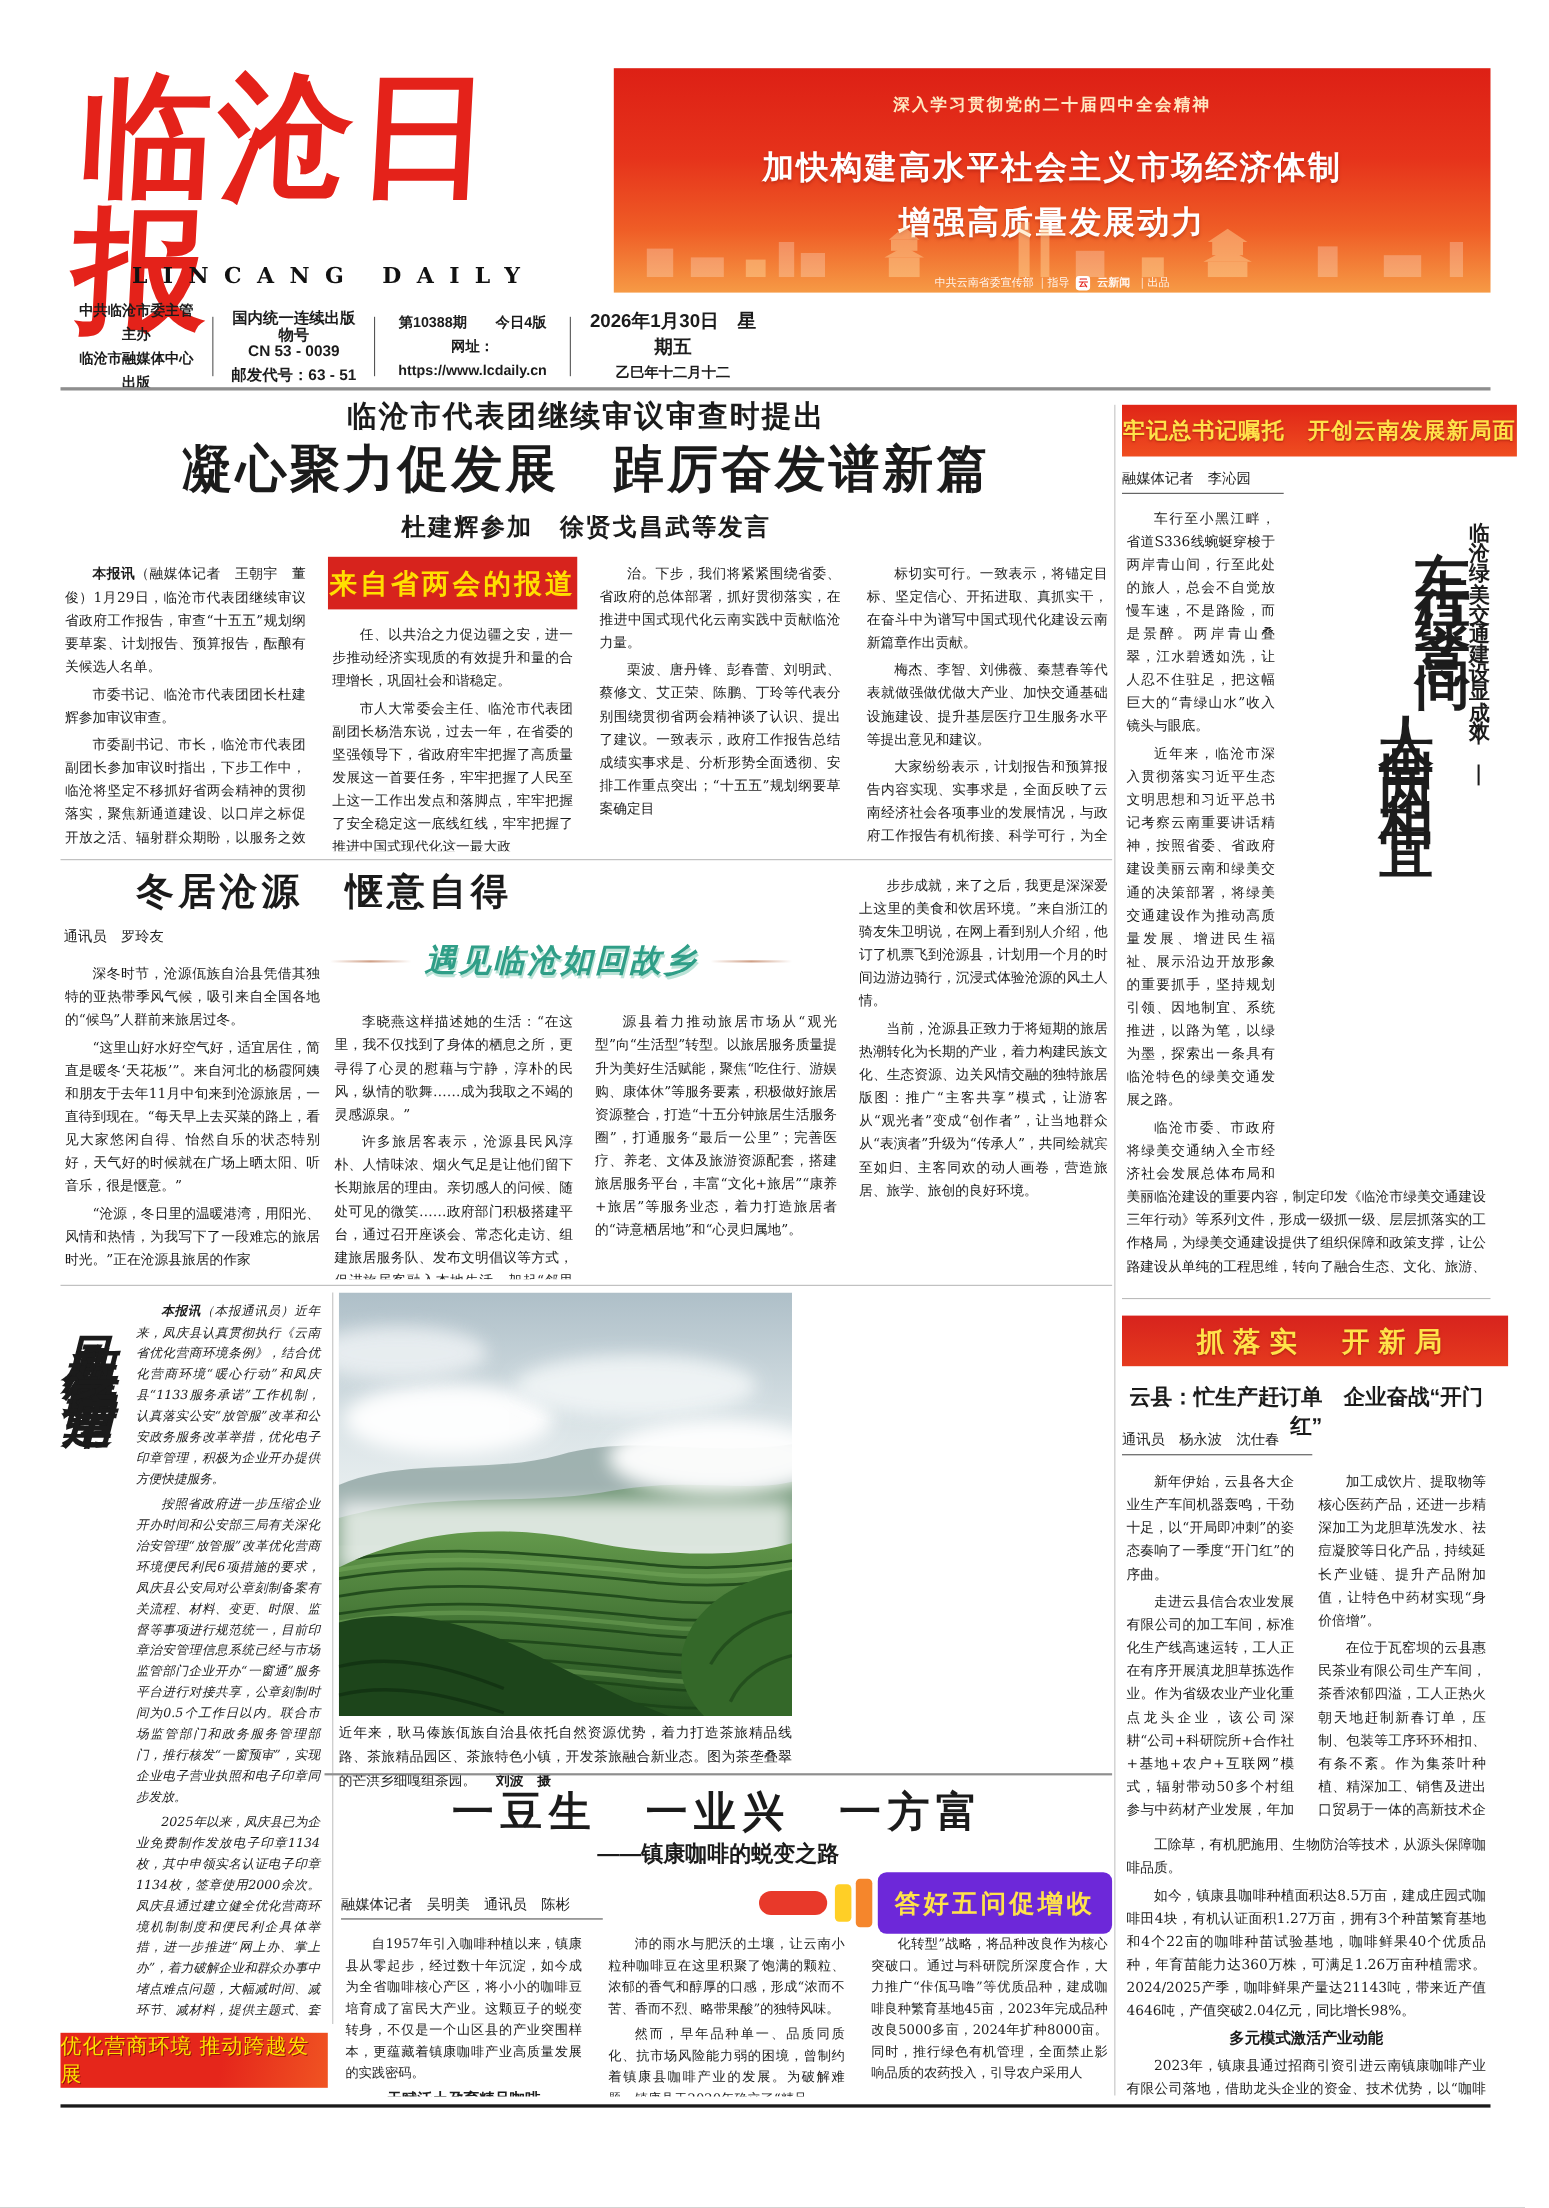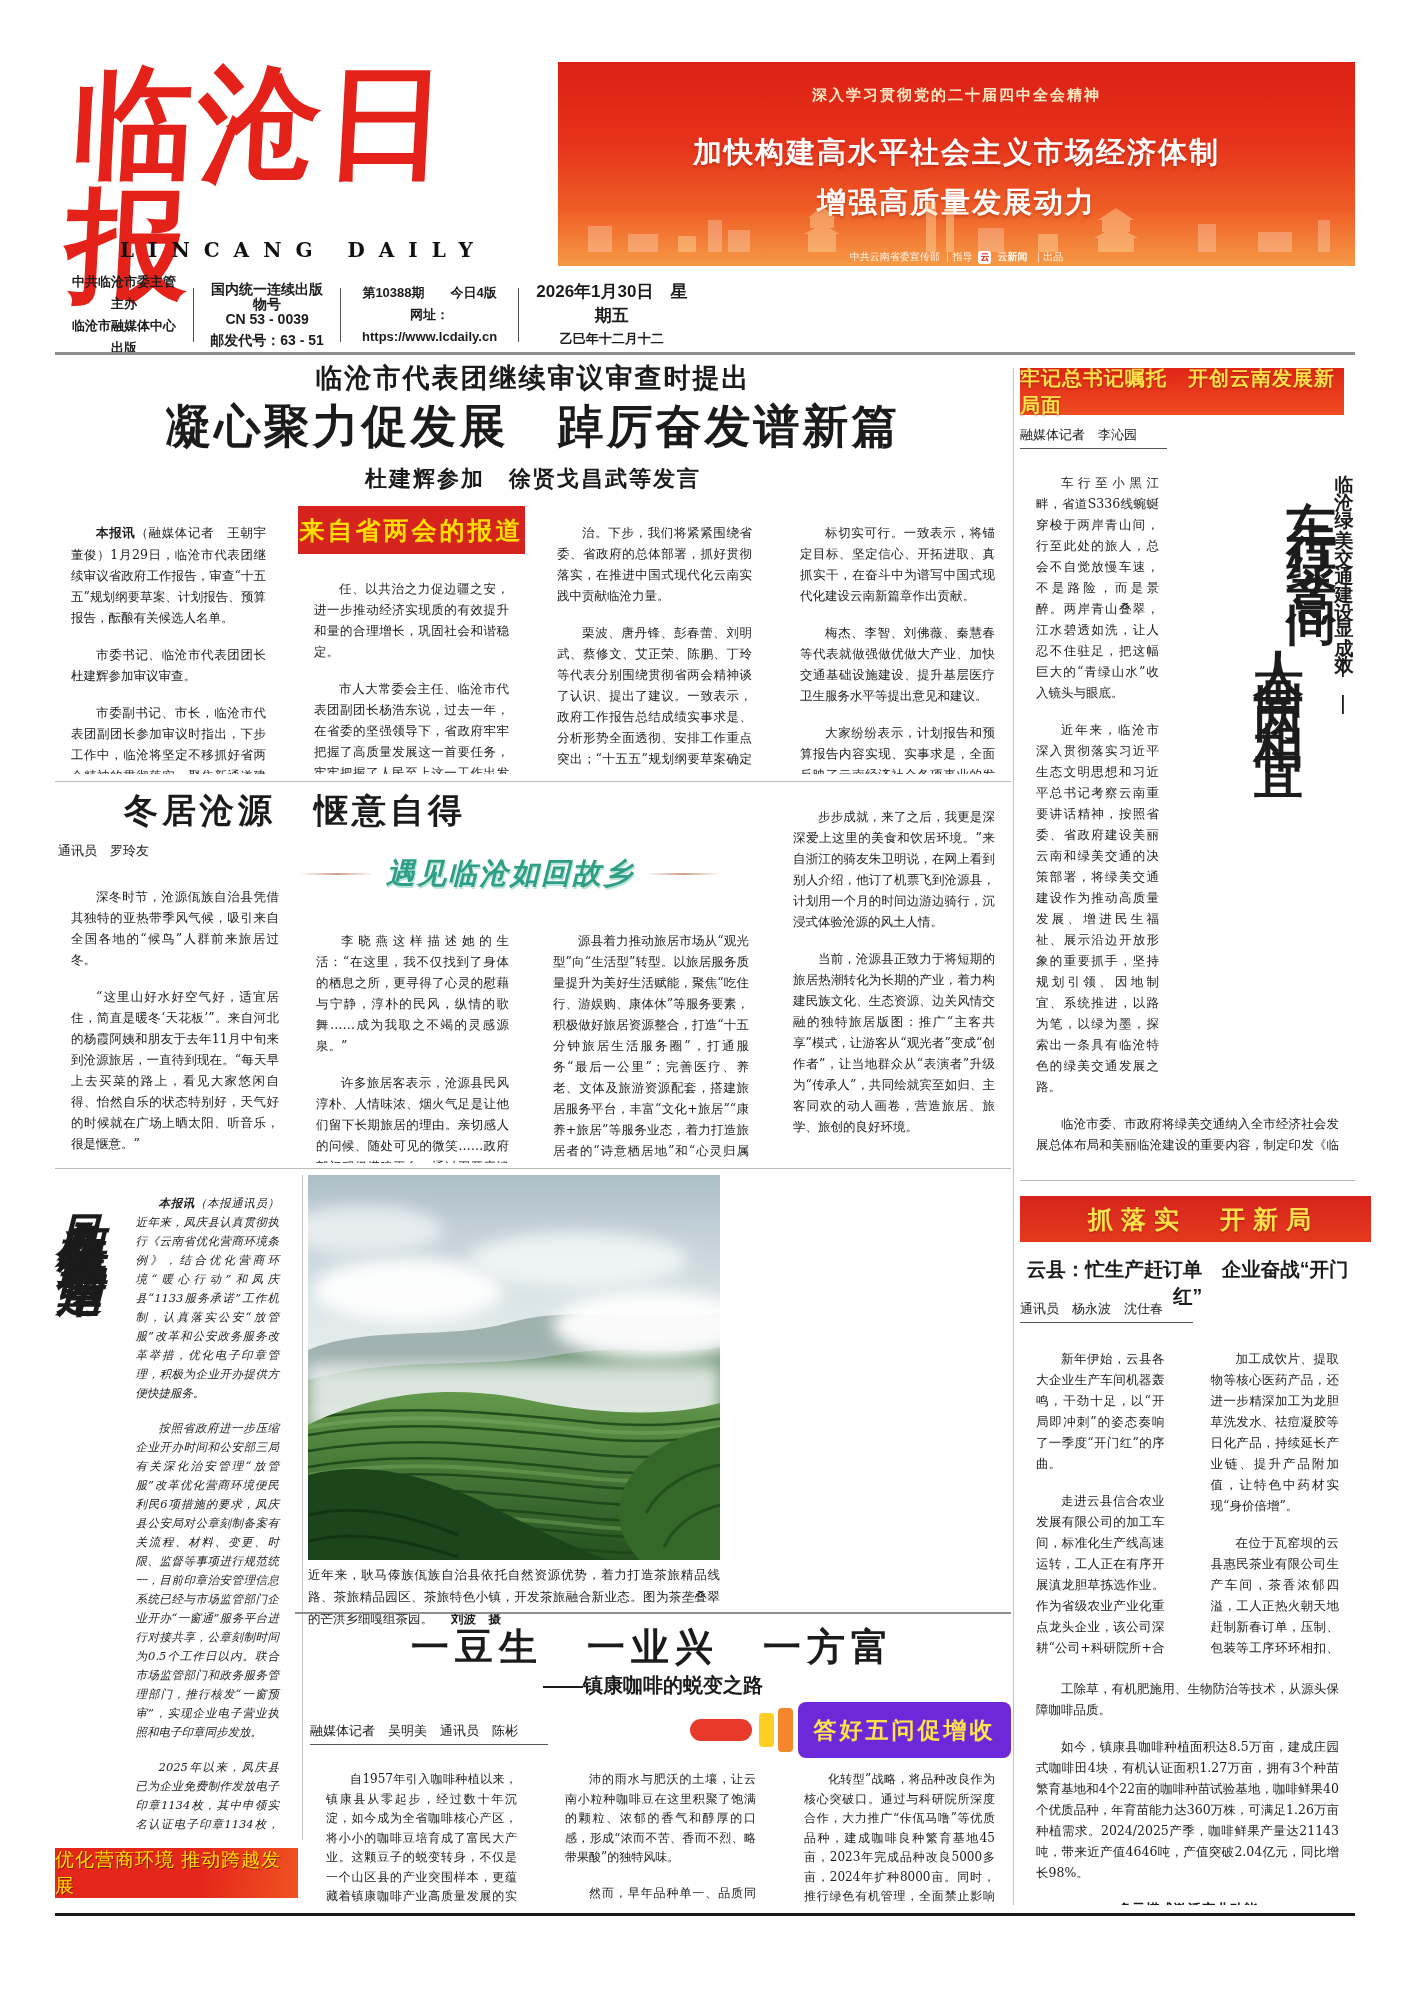--- a/index.html
+++ b/index.html
@@ -24,21 +24,21 @@
           overflow:hidden;}
   .banner-eyebrow{color:#ffe9c2;font-size:15px;font-weight:700;text-align:center;letter-spacing:2px;}
   .banner-line{color:#fff;font-weight:900;font-size:29px;text-align:center;letter-spacing:2px;
                text-shadow:0 2px 3px rgba(120,10,0,.35);}
   .banner-credit{display:flex;align-items:center;justify-content:center;gap:6px;
                  color:rgba(255,255,255,.92);font-size:10px;font-family:"Liberation Sans",sans-serif;}
   .ynicon{width:13px;height:13px;background:#fff;border-radius:3px;color:#e4221a;font-size:9px;
           font-weight:900;display:flex;align-items:center;justify-content:center;}
   
   .body{font-size:12.5px;line-height:21px;text-align:justify;overflow:hidden;color:#1c1c1c;}
-  .body p{margin:16px;text-indent:2em;}
+  .body p{margin:4px;text-indent:2em;}
   .body p b{font-family:"Liberation Sans",sans-serif;}
   .body p.subhead{text-indent:0;text-align:center;font-weight:700;font-size:14px;margin:4px 0;
                   font-family:"Liberation Sans",sans-serif;}
   .cols{display:flex;gap:16px;}
   .col{flex:1;overflow:hidden;}
   .kicker{font-weight:700;font-size:27px;text-align:center;letter-spacing:2px;}
   .headline{font-weight:900;font-size:46px;text-align:center;letter-spacing:3px;}
   .subhead-row{font-weight:700;font-size:22px;text-align:center;letter-spacing:2px;}
   .redbadge{background:#d7231d;color:#ffdf00;font-weight:900;font-size:25px;letter-spacing:3px;
             display:flex;align-items:center;justify-content:center;height:48px;margin-bottom:8px;
@@ -182,21 +182,21 @@
       </div>
     <div class="col body">
         <p>标切实可行。一致表示，将锚定目标、坚定信心、开拓进取、真抓实干，在奋斗中为谱写中国式现代化建设云南新篇章作出贡献。</p>
         <p>梅杰、李智、刘佛薇、秦慧春等代表就做强做优做大产业、加快交通基础设施建设、提升基层医疗卫生服务水平等提出意见和建议。</p>
         <p>大家纷纷表示，计划报告和预算报告内容实现、实事求是，全面反映了云南经济社会各项事业的发展情况，与政府工作报告有机衔接、科学可行，为全省经济社会全年健康发展提供了强有力的支撑。</p>
       </div>
   </div>
 
   <div class="c vrule" style="left:1013px;top:368px;height:1537px;"></div>
 
-  <div class="c gbanner sans" style="left:1020px;top:368px;width:324px;height:47px;">牢记总书记嘱托　开创云南发展新局面</div>
+  <div class="c gbanner sans" style="left:1020px;top:368px;width:359px;height:47px;">牢记总书记嘱托　开创云南发展新局面</div>
   <div class="c byline ul" style="left:1020px;top:426px;">融媒体记者　李沁园</div>
   <div class="c body" style="left:1020px;top:456px;width:335px;height:702px;">
     <div class="vblock">
       <div class="vkicker sans">临沧绿美交通建设显成效——</div>
       <div class="vt sans">车行绿意间</div>
       <div class="vt vt2 sans">人画两相宜</div>
     </div>
     <div>
         <p>车行至小黑江畔，省道S336线蜿蜒穿梭于两岸青山间，行至此处的旅人，总会不自觉放慢车速，不是路险，而是景醉。两岸青山叠翠，江水碧透如洗，让人忍不住驻足，把这幅巨大的“青绿山水”收入镜头与眼底。</p>
         <p>近年来，临沧市深入贯彻落实习近平生态文明思想和习近平总书记考察云南重要讲话精神，按照省委、省政府建设美丽云南和绿美交通的决策部署，将绿美交通建设作为推动高质量发展、增进民生福祉、展示沿边开放形象的重要抓手，坚持规划引领、因地制宜、系统推进，以路为笔，以绿为墨，探索出一条具有临沧特色的绿美交通发展之路。</p>

